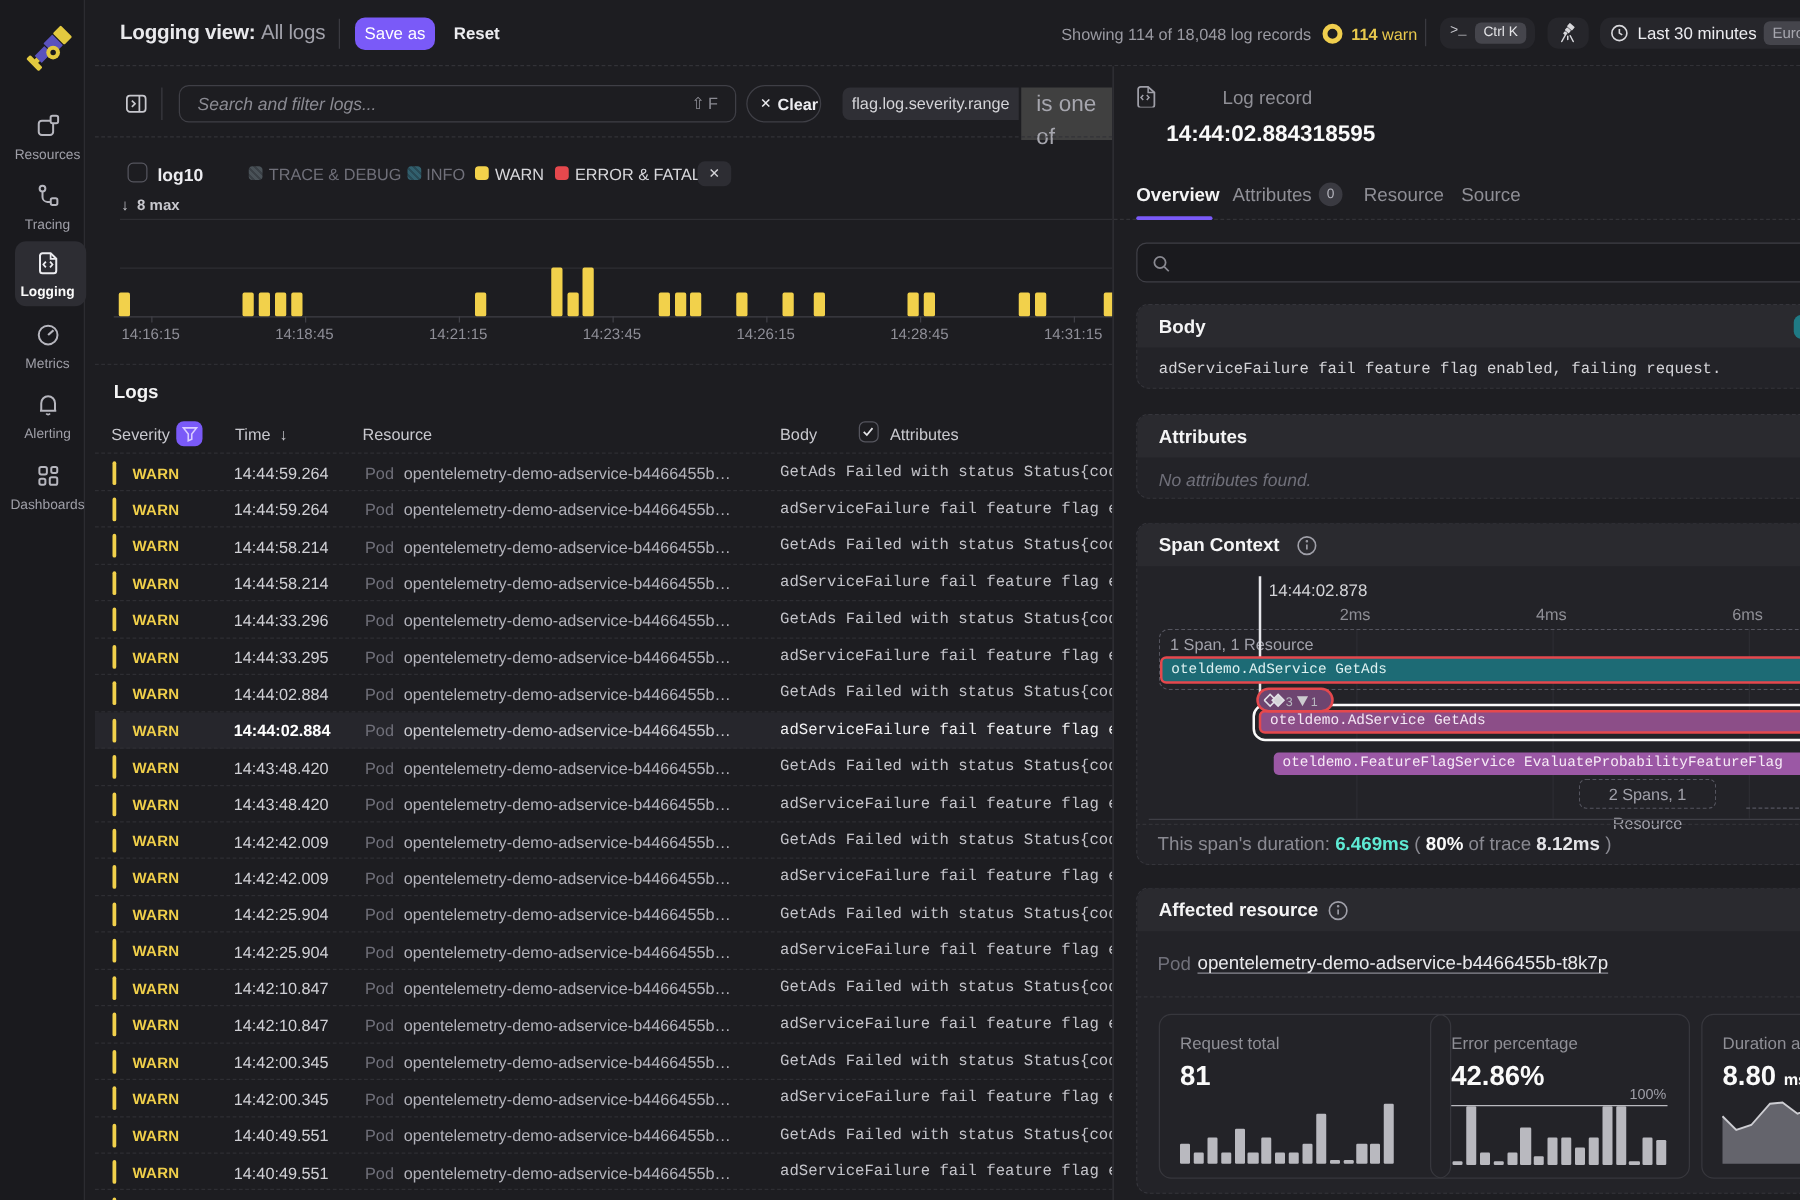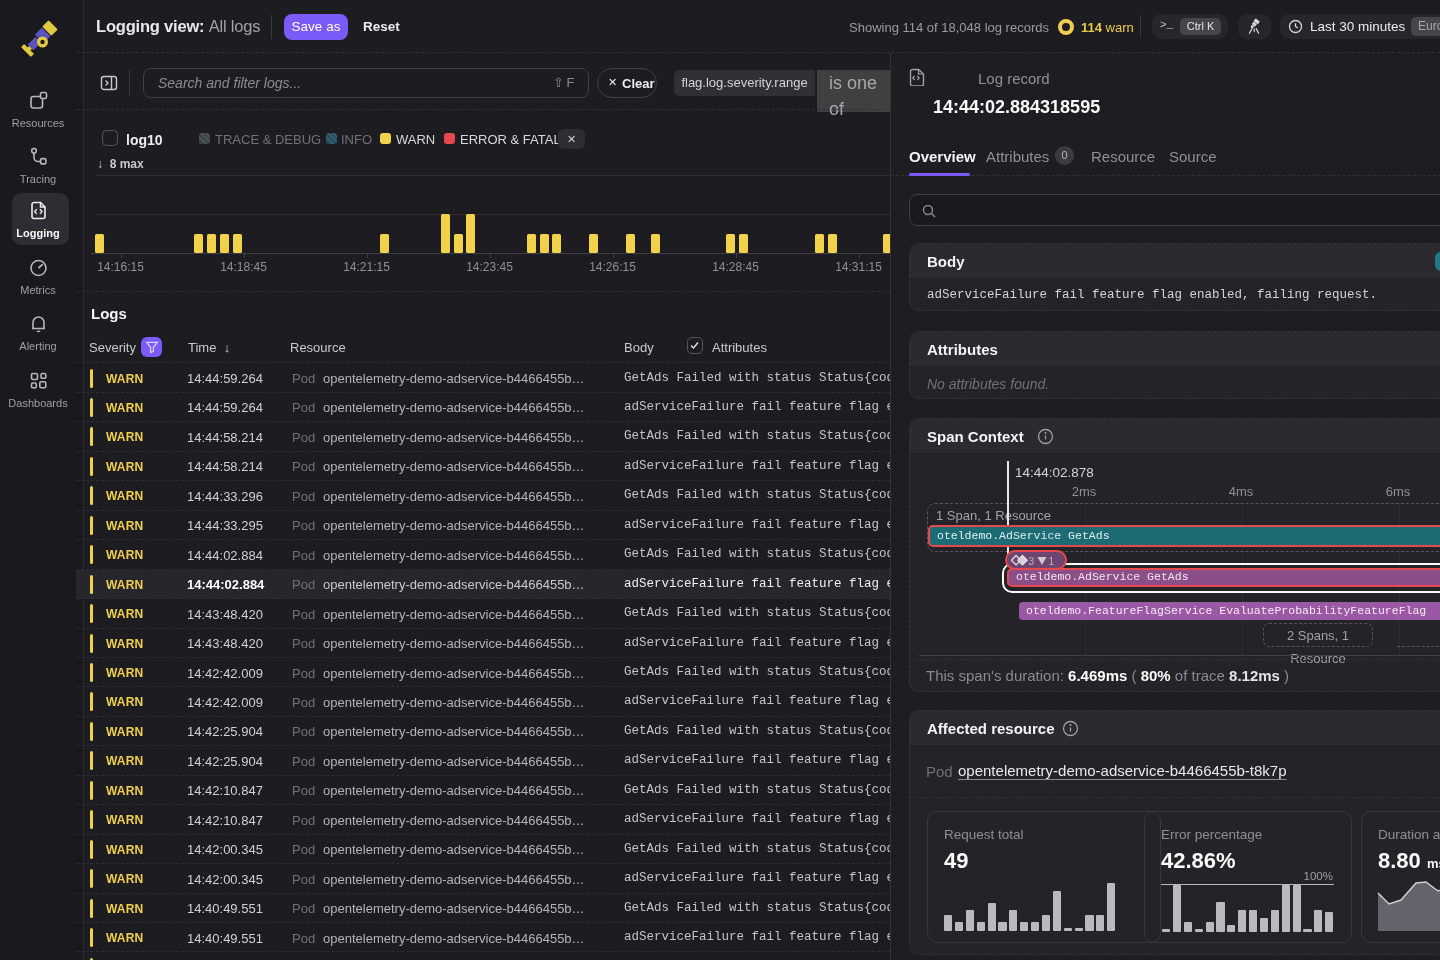--- a/index.html
+++ b/index.html
@@ -1,20 +1,20 @@
 <!DOCTYPE html>
 <html><head>
 <meta charset="utf-8">
 <style>
 * { margin:0; padding:0; box-sizing:border-box; }
 html,body { width:1440px; height:960px; overflow:hidden; background:#1d1d21; font-family:"Liberation Sans", sans-serif; }
 .abs { position:absolute; }
 #app { position:relative; width:1440px; height:960px; }
 
-#sidebar { position:absolute; left:0; top:0; width:84px; height:960px; background:#1a1a1e; border-right:1px solid #2c2c31; }
+#sidebar { position:absolute; left:0; top:0; width:68px; height:960px; background:#1a1a1e; border-right:1px solid #2c2c31; }
 .navitem { position:absolute; left:0; width:76px; text-align:center; }
 .navlbl { font-size:11px; color:#9f9fa8; margin-top:2px; }
 .navsel { position:absolute; left:12px; top:193px; width:57px; height:52px; background:#2d2d33; border-radius:9px; }
 
 #topbar { position:absolute; left:76px; top:0; width:1364px; height:53px; border-bottom:1px dashed #323237; }
 .vsep { position:absolute; width:1px; background:#3a3a40; }
 #saveas { position:absolute; left:284px; top:14px; width:64px; height:26px; background:#7a5af8; border-radius:8px; color:#fff; font-size:13.5px; text-align:center; line-height:26px; }
 .tbtn { position:absolute; top:14px; height:25px; background:#26262b; border-radius:9px; }
 .keycap { display:inline-block; background:#45454c; border-radius:5px; color:#e4e4e7; }
 
@@ -453,39 +453,39 @@
             <text x="17.5" y="10.5" font-size="10" fill="#b8b8c0" font-family="Liberation Sans">3</text>
             <polygon points="26.5,3 35.5,3 31,11" fill="#cccccf" stroke="none"></polygon>
             <text x="37.5" y="10.5" font-size="10" fill="#b8b8c0" font-family="Liberation Sans">1</text>
           </svg>
         </div>
         <div class="abs mono" style="left:128px;top:549px;width:440px;height:18px;background:#9b58a5;border-radius:4px;font-size:11.5px;color:#f6eaf6;line-height:18px;padding-left:7px;white-space:nowrap;overflow:hidden;">oteldemo.FeatureFlagService EvaluateProbabilityFeatureFlag</div>
         <div class="abs" style="left:372px;top:570px;width:110px;height:24px;border:1px dashed #55555f;border-radius:6px;font-size:13px;color:#a1a1aa;text-align:center;line-height:23px;">2 Spans, 1 Resource</div>
         <div class="abs" style="left:506px;top:593px;width:52px;border-top:1px dashed #55555f;"></div>
         <div class="abs" style="left:28px;top:602px;width:530px;border-top:1px solid #3f3f46;"></div>
         <div class="abs" style="left:18px;top:606px;width:540px;border-top:1px dashed #323237;"></div>
-        <div class="abs" style="left:35px;top:614px;font-size:15px;color:#8a8a92;">This span's duration: <span style="color:#ffffff;font-weight:600;">6.469ms</span> ( <span style="color:#fafafa;font-weight:700;">80%</span> of trace <span style="color:#e4e4e7;font-weight:600;margin-top:12px;">8.12ms</span> )</div>
+        <div class="abs" style="left:35px;top:614px;font-size:15px;color:#8a8a92;">This span's duration: <span style="color:#5eead4;font-weight:600;">6.469ms</span> ( <span style="color:#fafafa;font-weight:700;">80%</span> of trace <span style="color:#e4e4e7;font-weight:600;margin-top:12px;">8.12ms</span> )</div>
       </div>
 
     <div class="card" style="top:657px;height:245px;">
       <div class="cardhead">
           <div class="cardtitle">Affected resource</div>
         <svg class="abs" style="left:152px;top:9px;" width="17" height="17" viewBox="0 0 17 17" fill="none" stroke="#9f9fa8" stroke-width="1.3">
             <circle cx="8.5" cy="8.5" r="7"></circle>
             <path d="M8.5 7.5 v4"></path>
             <circle cx="8.5" cy="5" r="0.4" fill="#9f9fa8"></circle>
           </svg>
       </div>
       <div class="abs" style="left:16px;top:52px;font-size:15px;color:#70707a;">Pod</div>
       <div class="abs" style="left:48px;top:51px;font-size:15px;color:#e9e9ec;text-decoration:underline;text-underline-offset:3px;text-decoration-color:#8a8a92;">opentelemetry-demo-adservice-b4466455b-t8k7p</div>
       <div class="abs" style="left:0;top:86px;width:540px;border-top:1px dashed #323237;"></div>
       <div id="mcards">
           <div class="abs" style="left:17px;top:100px;width:234px;height:132px;border:1px solid #37373d;border-radius:10px;">
             <div class="abs" style="left:16px;top:15px;font-size:13.5px;color:#8f8f96;">Request total</div>
-            <div class="abs" style="left:16px;top:36px;font-size:22px;font-weight:700;color:#fafafa;">49</div>
+            <div class="abs" style="left:16px;top:36px;font-size:22px;font-weight:700;color:#fafafa;">81</div>
             <div class="abs" style="left:16.0px;top:103px;width:8.3px;height:16px;background:#b9b9bf;border-radius:1px;"></div>
             <div class="abs" style="left:26.9px;top:110px;width:8.3px;height:9px;background:#b9b9bf;border-radius:1px;"></div>
             <div class="abs" style="left:37.8px;top:98px;width:8.3px;height:21px;background:#b9b9bf;border-radius:1px;"></div>
             <div class="abs" style="left:48.6px;top:110px;width:8.3px;height:9px;background:#b9b9bf;border-radius:1px;"></div>
             <div class="abs" style="left:59.5px;top:91px;width:8.3px;height:28px;background:#b9b9bf;border-radius:1px;"></div>
             <div class="abs" style="left:70.4px;top:110px;width:8.3px;height:9px;background:#b9b9bf;border-radius:1px;"></div>
             <div class="abs" style="left:81.2px;top:98px;width:8.3px;height:21px;background:#b9b9bf;border-radius:1px;"></div>
             <div class="abs" style="left:92.1px;top:110px;width:8.3px;height:9px;background:#b9b9bf;border-radius:1px;"></div>
             <div class="abs" style="left:103.0px;top:110px;width:8.3px;height:9px;background:#b9b9bf;border-radius:1px;"></div>
             <div class="abs" style="left:113.9px;top:103px;width:8.3px;height:16px;background:#b9b9bf;border-radius:1px;"></div>

